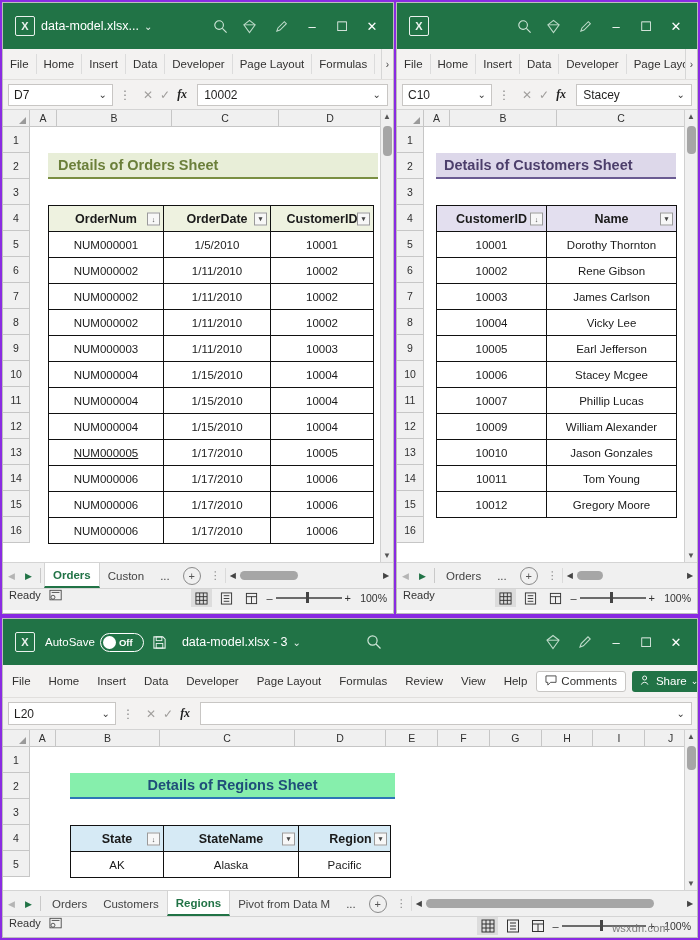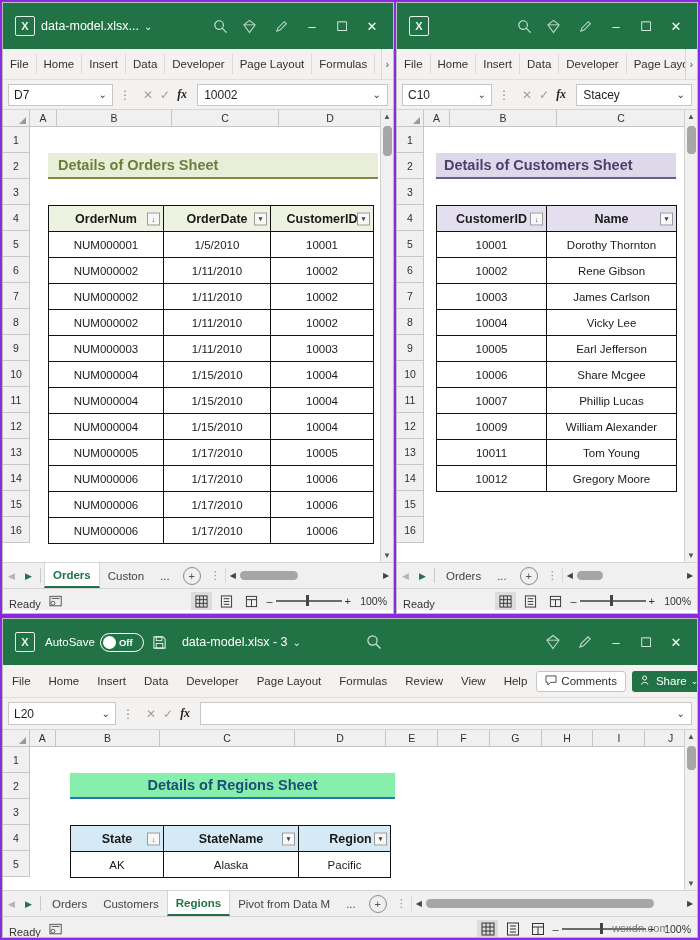--- a/index.html
+++ b/index.html
@@ -113,21 +113,21 @@
   .plus { width:18px; height:18px; border:1px solid #8a8a8a; border-radius:50%;
           display:flex; align-items:center; justify-content:center; font-size:11px; color:#555;
           margin:0 5px; }
   .vdots { color:#888; font-size:11px; padding:0 4px; }
   .hsb { flex:1; height:15px; background:#f0f0f0; display:flex; align-items:center;
          border-left:1px solid #dadada; }
   .hsb .arw { font-size:8px; color:#444; width:14px; text-align:center; }
   .hthumb { height:9px; background:#a6a6a6; border-radius:5px; }
 
   
-  .status { height:22px; background:#f0f0f0; display:flex; align-items:flex-end;
+  .status { height:22px; background:#f0f0f0; display:flex; align-items:flex-start;
             border-top:1px solid #d4d4d4; font-size:11px; color:#333; padding:0 6px; gap:8px; }
   .st-right { margin-left:auto; display:flex; align-items:center; gap:4px; }
   .viewbtn { width:21px; height:18px; display:flex; align-items:center; justify-content:center; }
   .viewbtn.sel { background:#dcdcdc; }
   .zslider { display:flex; align-items:center; gap:3px; }
   .ztrack { width:66px; height:1.5px; background:#6b6b6b; position:relative; }
   .zknob { position:absolute; left:46%; top:-5px; width:3px; height:11px; background:#444; }
   .zpct { font-size:10.5px; color:#333; min-width:32px; text-align:right; }
 
   .wm { position:absolute; right:28px; bottom:3px; font-size:11px; color:#7b7b7b;
@@ -285,21 +285,21 @@
                   <td style="width: 115px;">NUM000004</td>
                   <td style="width: 107px;">1/15/2010</td>
                   <td style="width: 103px;">10004</td>
                 </tr>
                 <tr>
                   <td style="width: 115px;">NUM000004</td>
                   <td style="width: 107px;">1/15/2010</td>
                   <td style="width: 103px;">10004</td>
                 </tr>
                 <tr>
-                  <td style="width: 115px;">NUM000005</td>
+                  <td style="width: 115px; text-decoration: underline;">NUM000005</td>
                   <td style="width: 107px;">1/17/2010</td>
                   <td style="width: 103px;">10005</td>
                 </tr>
                 <tr>
                   <td style="width: 115px;">NUM000006</td>
                   <td style="width: 107px;">1/17/2010</td>
                   <td style="width: 103px;">10006</td>
                 </tr>
                 <tr>
                   <td style="width: 115px;">NUM000006</td>
@@ -507,29 +507,33 @@
                 <tr>
                   <td style="width: 110px;">10004</td>
                   <td style="width: 130px;">Vicky Lee</td>
                 </tr>
                 <tr>
                   <td style="width: 110px;">10005</td>
                   <td style="width: 130px;">Earl Jefferson</td>
                 </tr>
                 <tr>
                   <td style="width: 110px;">10006</td>
-                  <td style="width: 130px;">Share Mcgee</td>
+                  <td style="width: 130px;">Stacey Mcgee</td>
                 </tr>
                 <tr>
                   <td style="width: 110px;">10007</td>
                   <td style="width: 130px;">Phillip Lucas</td>
                 </tr>
                 <tr>
                   <td style="width: 110px;">10009</td>
                   <td style="width: 130px;">William Alexander</td>
+                </tr>
+                <tr>
+                  <td style="width: 110px;">10010</td>
+                  <td style="width: 130px;">Jason Gonzales</td>
                 </tr>
                 <tr>
                   <td style="width: 110px;">10011</td>
                   <td style="width: 130px;">Tom Young</td>
                 </tr>
                 <tr>
                   <td style="width: 110px;">10012</td>
                   <td style="width: 130px;">Gregory Moore</td>
                 </tr>
               </tbody>

